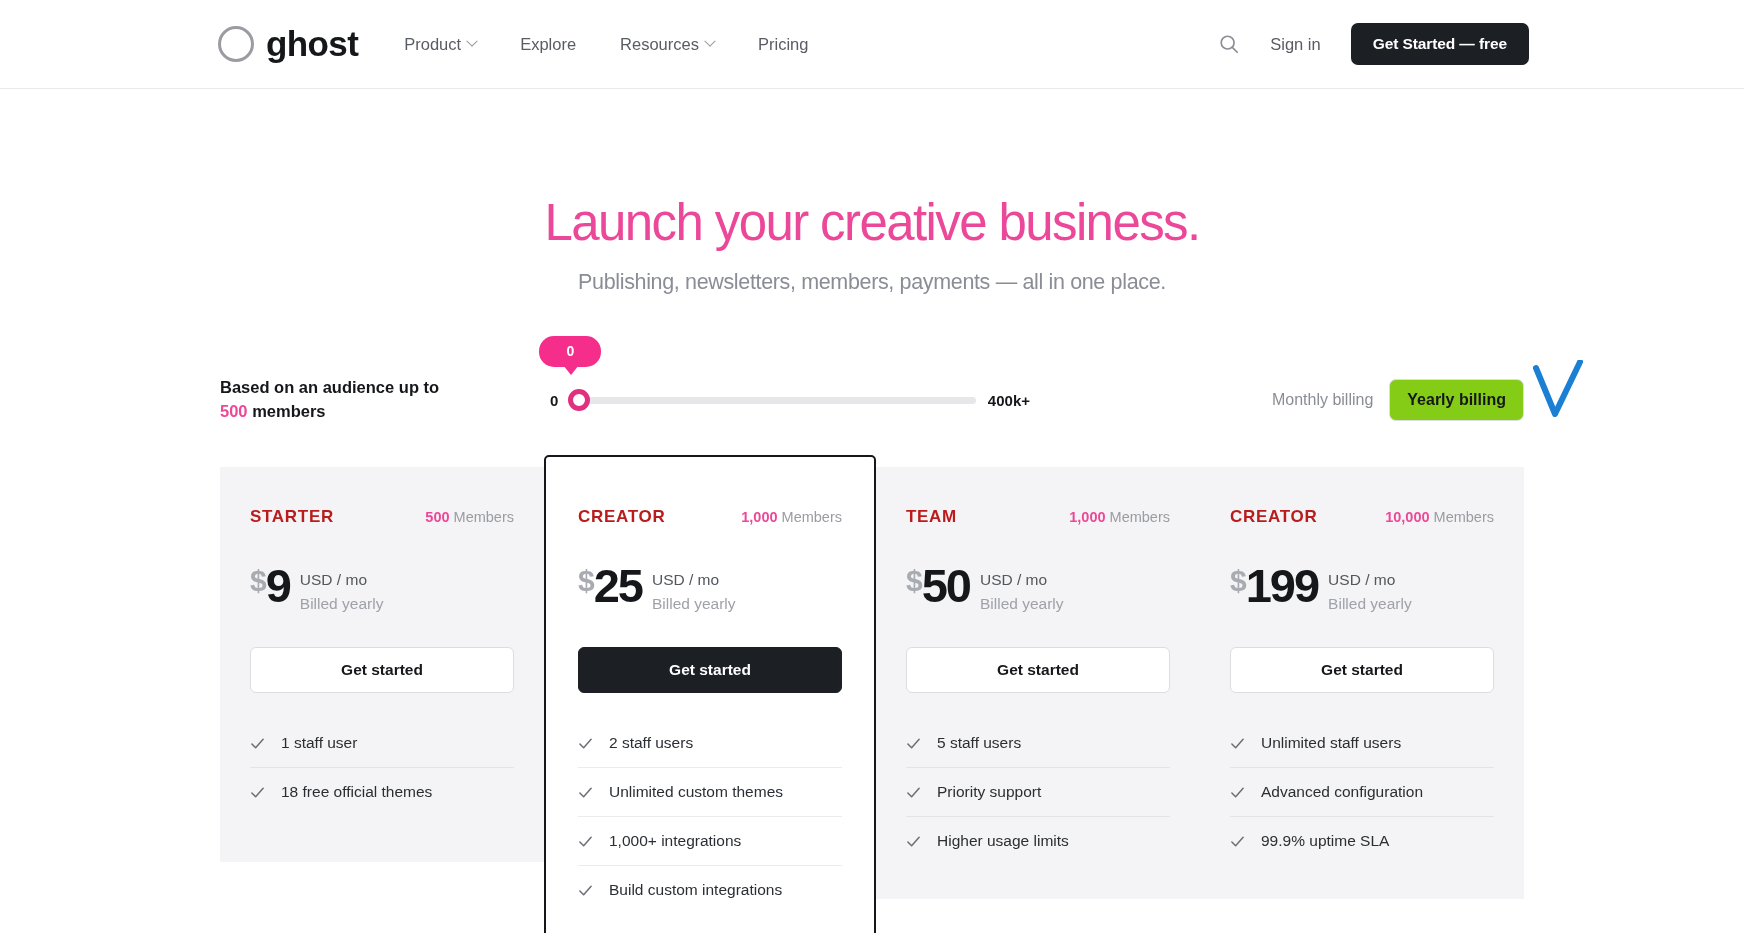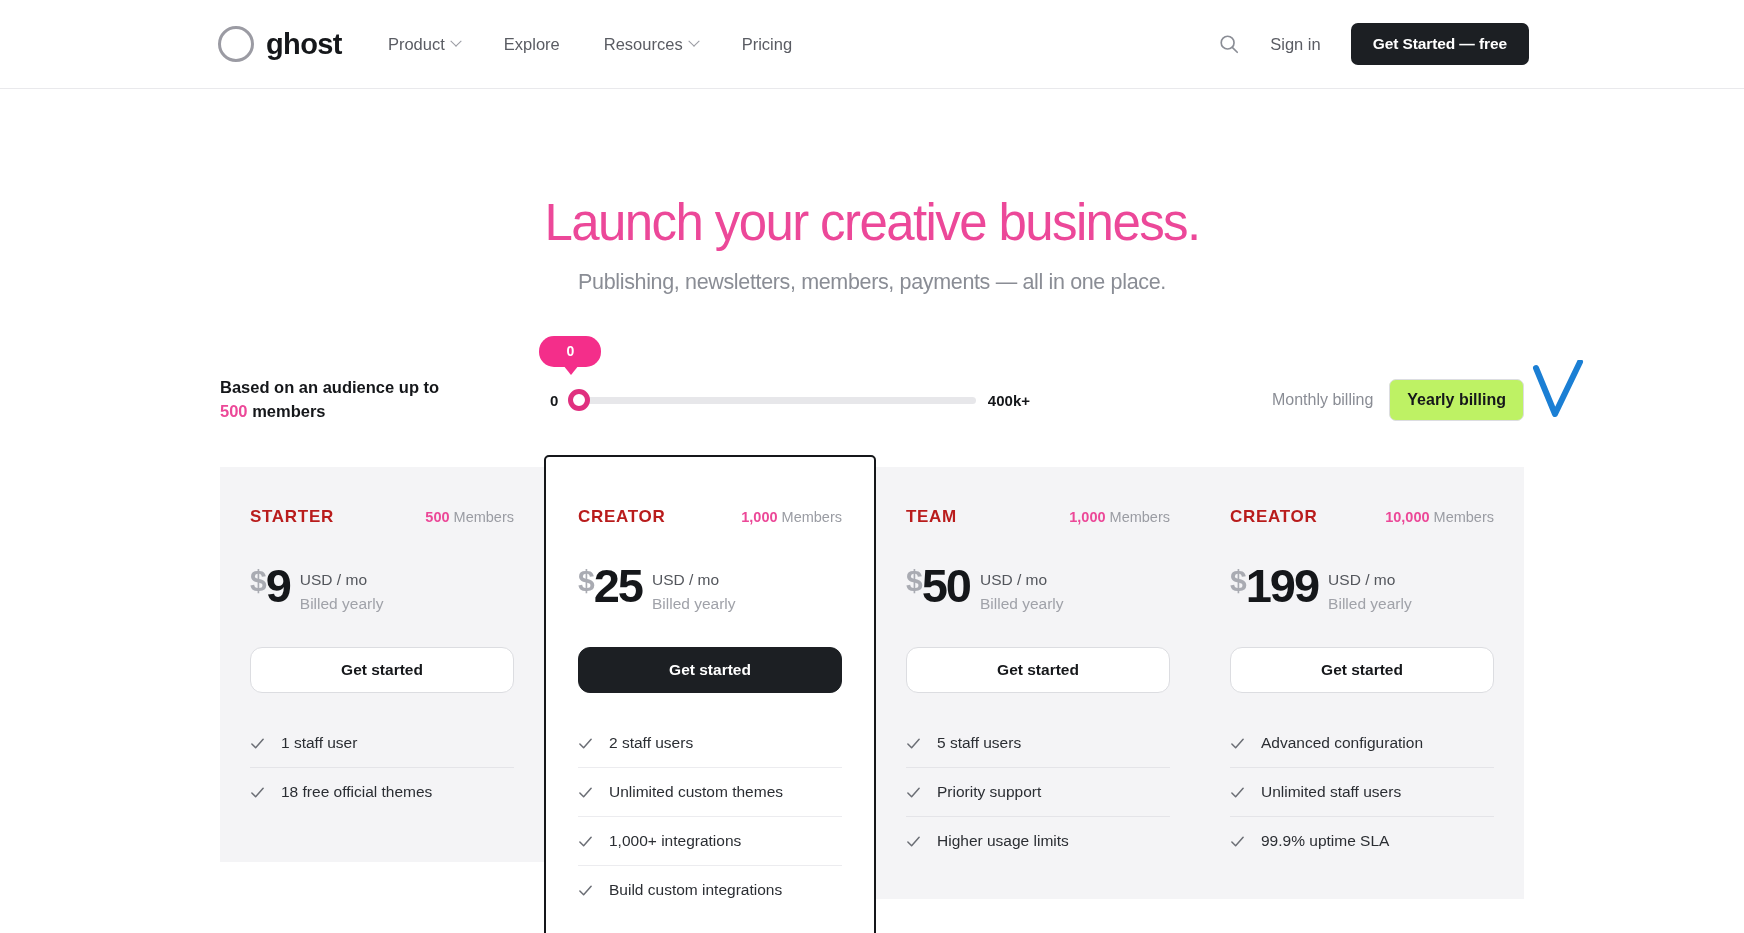--- a/index.html
+++ b/index.html
@@ -21,21 +21,21 @@
     padding: 0 215px 0 218px;
     position: relative;
   }
   .brand { display: flex; align-items: center; gap: 12px; margin-right: 46px; }
   .brand-mark {
     width: 36px; height: 36px; border-radius: 50%;
     border: 3px solid #9b9ba3;
     display: block;
   }
   .brand-name {
-    font-size: 29px; font-weight: 700; letter-spacing: -0.6px; color: #15171a;
+    font-size: 35px; font-weight: 700; letter-spacing: -0.6px; color: #15171a;
   }
   .nav { display: flex; align-items: center; gap: 44px; }
   .nav-item {
     display: flex; align-items: center; gap: 7px;
     font-size: 16.5px; color: #5a5c63; font-weight: 400;
     cursor: pointer; white-space: nowrap;
   }
   .chev {
     width: 8px; height: 8px;
     border-right: 1.8px solid #9a9ca3;
@@ -124,21 +124,21 @@
   .billing {
     margin-left: auto;
     display: flex; align-items: center; gap: 16px;
     position: relative;
   }
   .billing-monthly {
     font-size: 16px; color: #8a8d95; cursor: pointer; white-space: nowrap;
   }
   .billing-yearly {
     font-size: 16px; font-weight: 700; color: #15171a;
-    background: #bef264; border: 1px solid #dcdde1; border-radius: 7px;
+    background: #84cc16; border: 1px solid #dcdde1; border-radius: 7px;
     padding: 11px 17px; cursor: pointer; white-space: nowrap;
   }
   .blue-check {
     position: absolute; right: -62px; top: -19px;
     width: 56px; height: 62px; pointer-events: none;
   }
 
   
   .pricing {
     margin-top: 28px;
@@ -188,21 +188,21 @@
   .price-meta { padding-top: 6px; line-height: 1.45; }
   .price-meta .unit { font-size: 15.5px; color: #53565c; }
   .price-meta .billed { font-size: 15.5px; color: #a0a2a9; }
 
   .btn-get {
     display: block; width: 100%;
     margin-top: 32px;
     padding: 13px 0;
     font-size: 15.5px; font-weight: 700;
     background: #ffffff; color: #15171a;
-    border: 1px solid #dcdde1; border-radius: 12px;
+    border: 1px solid #dcdde1; border-radius: 6px;
     cursor: pointer; text-align: center;
   }
   .btn-get.dark {
     background: #1c1f23; color: #ffffff; border-color: #1c1f23;
   }
 
   .features { margin-top: 26px; }
   .feature {
     display: flex; align-items: center; gap: 16px;
     padding: 15px 0;
@@ -412,30 +412,30 @@
         <span class="unit">USD / mo</span><br>
         <span class="billed">Billed yearly</span>
       </span>
     </div>
     <button class="btn-get">Get started</button>
     <div class="features">
       <div class="feature">
         <svg class="check" viewBox="0 0 16 16" fill="none">
             <path d="M2 8.5 L6 12.5 L14 3.5" stroke="#6b6e75" stroke-width="1.6" stroke-linecap="round" stroke-linejoin="round"></path>
           </svg>
+        <span>Unlimited staff users</span>
+      </div>
+      <div class="feature">
+        <svg class="check" viewBox="0 0 16 16" fill="none">
+            <path d="M2 8.5 L6 12.5 L14 3.5" stroke="#6b6e75" stroke-width="1.6" stroke-linecap="round" stroke-linejoin="round"></path>
+          </svg>
         <span>Advanced configuration</span>
       </div>
       <div class="feature">
         <svg class="check" viewBox="0 0 16 16" fill="none">
             <path d="M2 8.5 L6 12.5 L14 3.5" stroke="#6b6e75" stroke-width="1.6" stroke-linecap="round" stroke-linejoin="round"></path>
           </svg>
-        <span>Unlimited staff users</span>
-      </div>
-      <div class="feature">
-        <svg class="check" viewBox="0 0 16 16" fill="none">
-            <path d="M2 8.5 L6 12.5 L14 3.5" stroke="#6b6e75" stroke-width="1.6" stroke-linecap="round" stroke-linejoin="round"></path>
-          </svg>
         <span>99.9% uptime SLA</span>
       </div>
     </div>
   </div>
 
 </div>
 
 </body></html>

